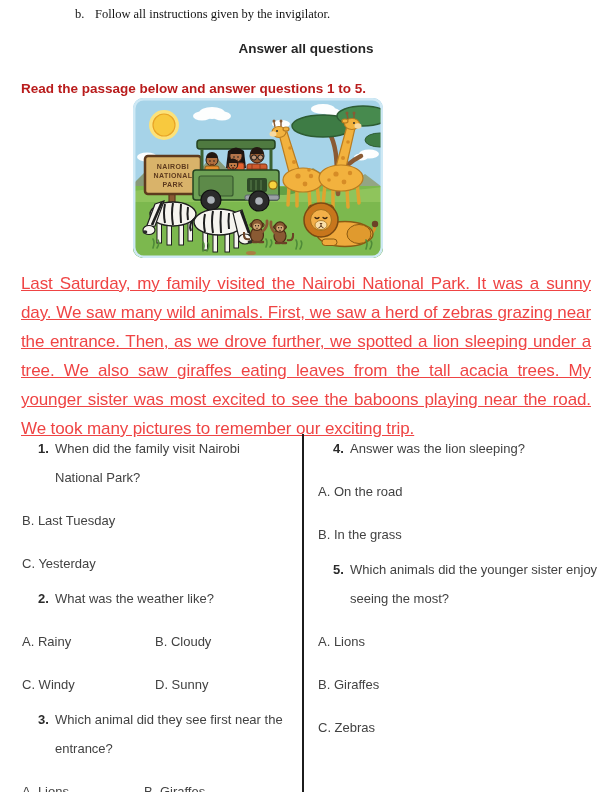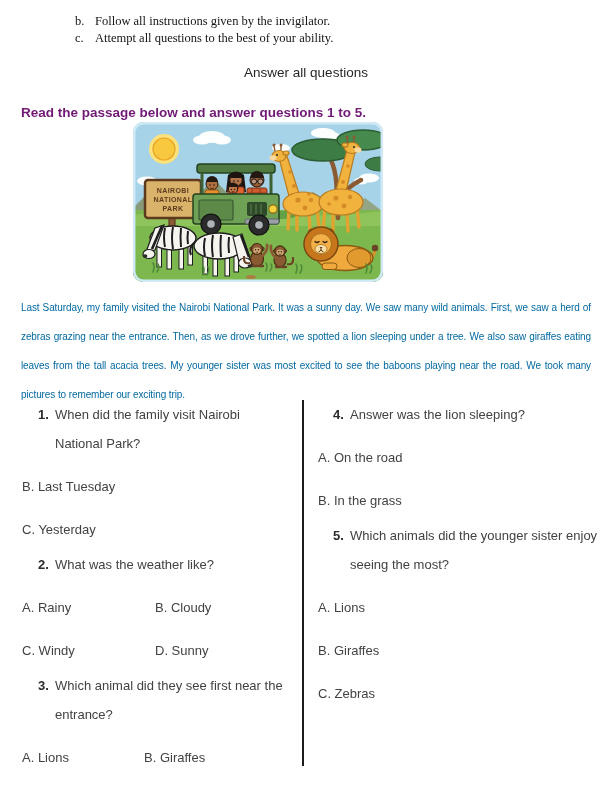--- a/index.html
+++ b/index.html
@@ -2,34 +2,34 @@
 <html><head>
 <meta charset="utf-8">
 <style>
   html,body{margin:0;padding:0;}
   body{
     width:612px;height:792px;overflow:hidden;background:#ffffff;
     font-family:"Liberation Sans",sans-serif;color:#3f3f3f;
     position:relative;
   }
   
-  .instructions{list-style:none;margin:13px 0 0 75px;padding:0;
+  .instructions{list-style:none;margin:6px 0 0 75px;padding:0;
     font-family:"Liberation Serif",serif;color:#141414;font-size:12.5px;line-height:17px;}
   .inst-letter{display:inline-block;width:20px;}
   
   .section-heading{margin:18px 0 0;text-align:center;font-size:13.5px;line-height:16px;
-    font-weight:normal;color:#262626;}
+    font-weight:bold;color:#262626;}
   .read-instruction{margin:24px 0 0 21px;font-size:13.5px;line-height:16px;
-    font-weight:bold;color:#701a75;}
+    font-weight:bold;color:#b91c1c;}
   
   .illustration{margin:1px 0 0 133px;width:250px;height:160px;}
   .illustration svg{display:block;}
   
-  .passage{margin:11px 21px 0;font-size:10px;line-height:29px;text-align:justify;
-    letter-spacing:-0.1px;color:#0369a1;}
+  .passage{margin:11px 21px 0;font-size:17px;line-height:29px;text-align:justify;
+    letter-spacing:-0.1px;color:#ef4444;text-decoration:underline;}
   
   .questions{position:relative;margin-top:-9px;display:flex;font-size:13px;color:#424242;}
   .divider{position:absolute;left:302px;top:0;width:1.5px;height:366px;background:#1c1c1c;}
   .col{box-sizing:border-box;}
   .col-left{width:302px;padding-left:22px;padding-right:14px;}
   .col-right{flex:1;padding-left:16px;padding-right:14px;}
   .q{margin-top:6px;}
   .col .q:first-child{margin-top:0;}
   .q-line{display:flex;line-height:29px;}
   .col-left .q-line{margin-left:16px;}
@@ -44,23 +44,20 @@
 </style>
 </head>
 <body>
 
 <main class="page">
 
   <ol class="instructions">
     <li>
       <span class="inst-letter">b.</span><span>Follow all instructions given by the invigilator.</span>
     </li>
-    <li>
-      <span class="inst-letter">c.</span><span>Attempt all questions to the best of your ability.</span>
-    </li>
   </ol>
 
   <h2 class="section-heading">Answer all questions</h2>
 
   <h3 class="read-instruction">Read the passage below and answer questions 1 to 5.</h3>
 
   <figure class="illustration">
     <svg width="250" height="160" viewBox="0 0 250 160">
       <defs>
         <clipPath id="cardClip">

